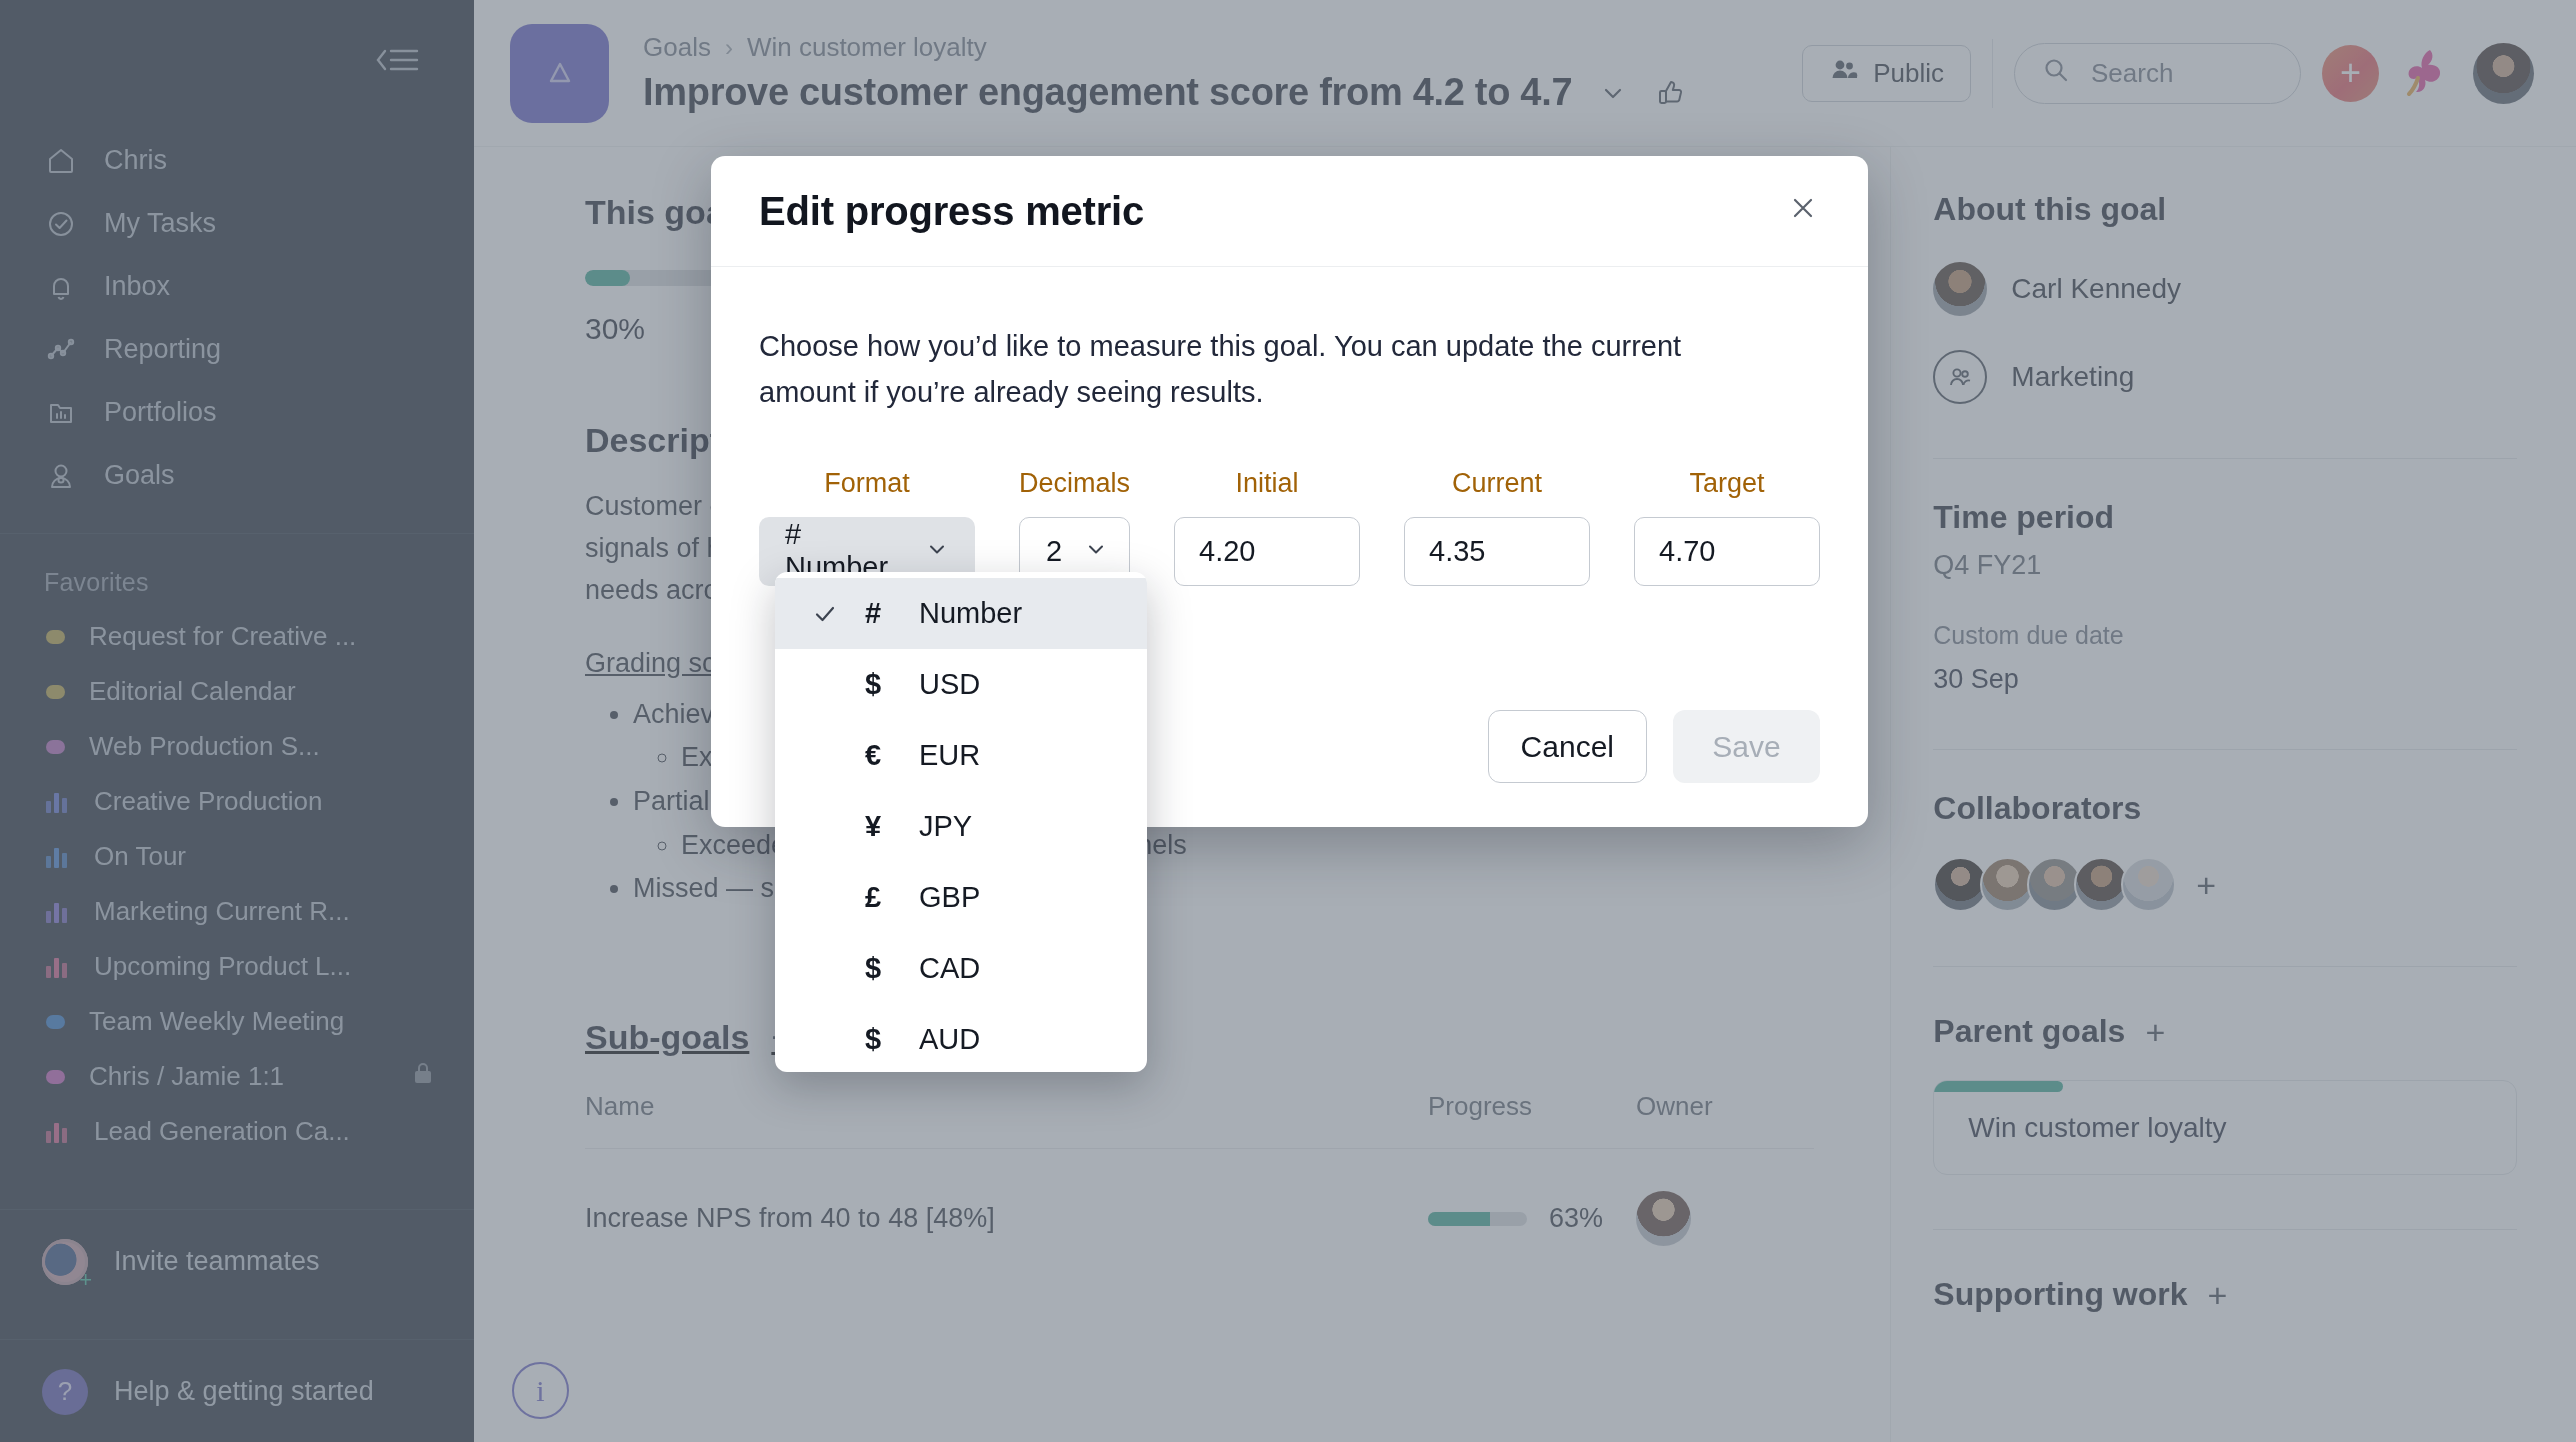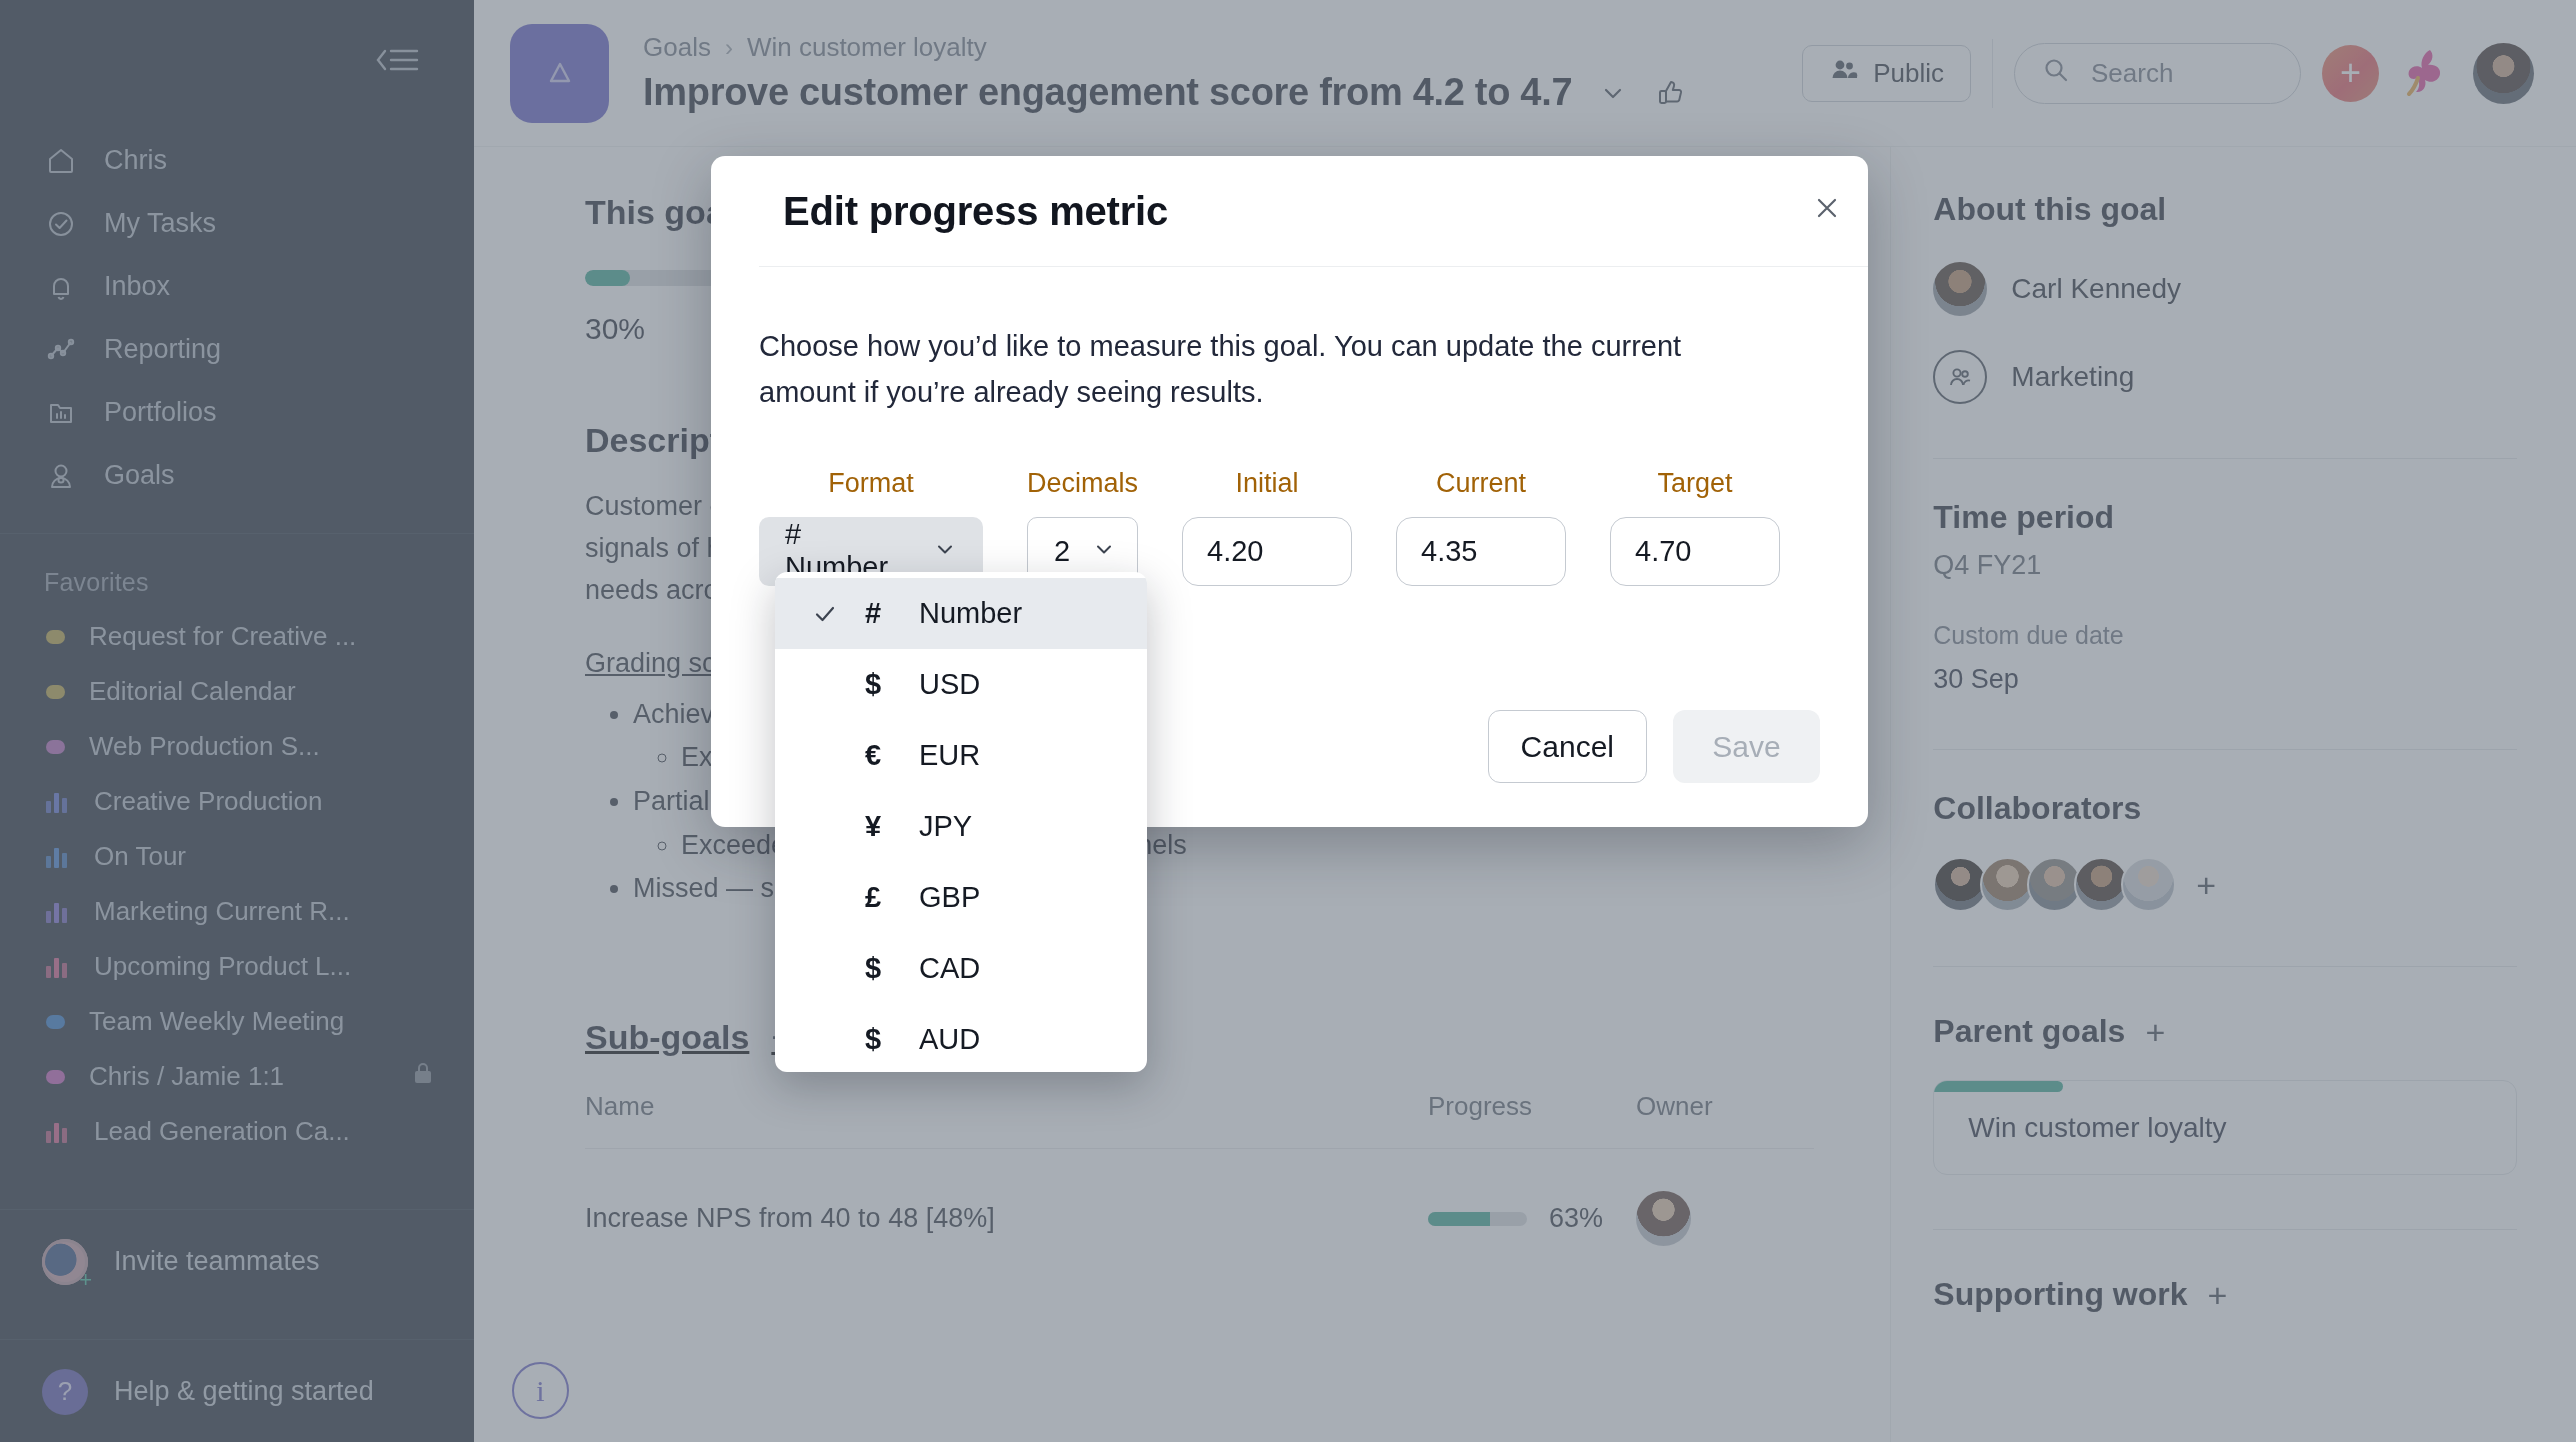--- a/index.html
+++ b/index.html
@@ -171,37 +171,37 @@
     background:#737c88; opacity:.62; z-index:50;
   }
 
   
   .modal {
     position:absolute; left:711px; top:156px; width:1157px; height:671px;
     background:#fff; border-radius:14px; z-index:60;
     box-shadow: 0 18px 59px rgba(20,25,35,.28);
     display:flex; flex-direction:column;
   }
-  .modal-head { height:111px; display:flex; align-items:center; border-bottom:1px solid #eceef0; padding:0 24px;margin-left:48px; }
+  .modal-head { height:111px; display:flex; align-items:center; border-bottom:1px solid #eceef0; padding:0 48px; }
   .modal-title { font-size:40px; font-weight:700; color:#12161f; letter-spacing:-0.2px; }
   .modal-close { margin-left:auto; font-size:38px; color:#5b626d; cursor:pointer; line-height:1; font-weight:300; }
   .modal-body { padding: 57px 48px 0 48px; flex:1; }
   .modal-desc { font-size:29px; line-height:1.58; color:#22283a; max-width:991px; }
   .fields { display:flex; gap:44px; margin-top:52px; align-items:flex-end; }
   .field-label { font-size:27px; color:#a16207; margin-bottom:18px;text-align:center; }
   .select-trigger {
     height:69px; border-radius:10px; background:#dfe2e6;
     display:flex; align-items:center; gap:22px; padding:0 26px;
     font-size:29px; color:#151a23; cursor:pointer; position:relative;
   }
   .select-trigger.small { background:#fff; border:1px solid #c5cad1; }
   .fld-format { width:224px; }
   .fld-decimals { width:111px; }
   .num-input {
-    height:69px; width:170px; border:1px solid #c5cad1; border-radius:16px;
+    height:69px; width:186px; border:1px solid #c5cad1; border-radius:10px;
     display:flex; align-items:center; padding:0 24px; font-size:29px; color:#151a23; cursor:text;
     background:#fff;
   }
   .modal-foot { padding: 0 48px 44px 48px; display:flex; justify-content:flex-end; gap:26px; align-items:center; }
   .btn {
     height:73px; min-width:147px; border-radius:12px; display:flex; align-items:center; justify-content:center;
     font-size:30px; cursor:pointer; padding:0 32px;
   }
   .btn-cancel { border:1px solid #c5cad1; background:#fff; color:#151a23; }
   .btn-save { background:#eff1f3; color:#a7aeb7; }

